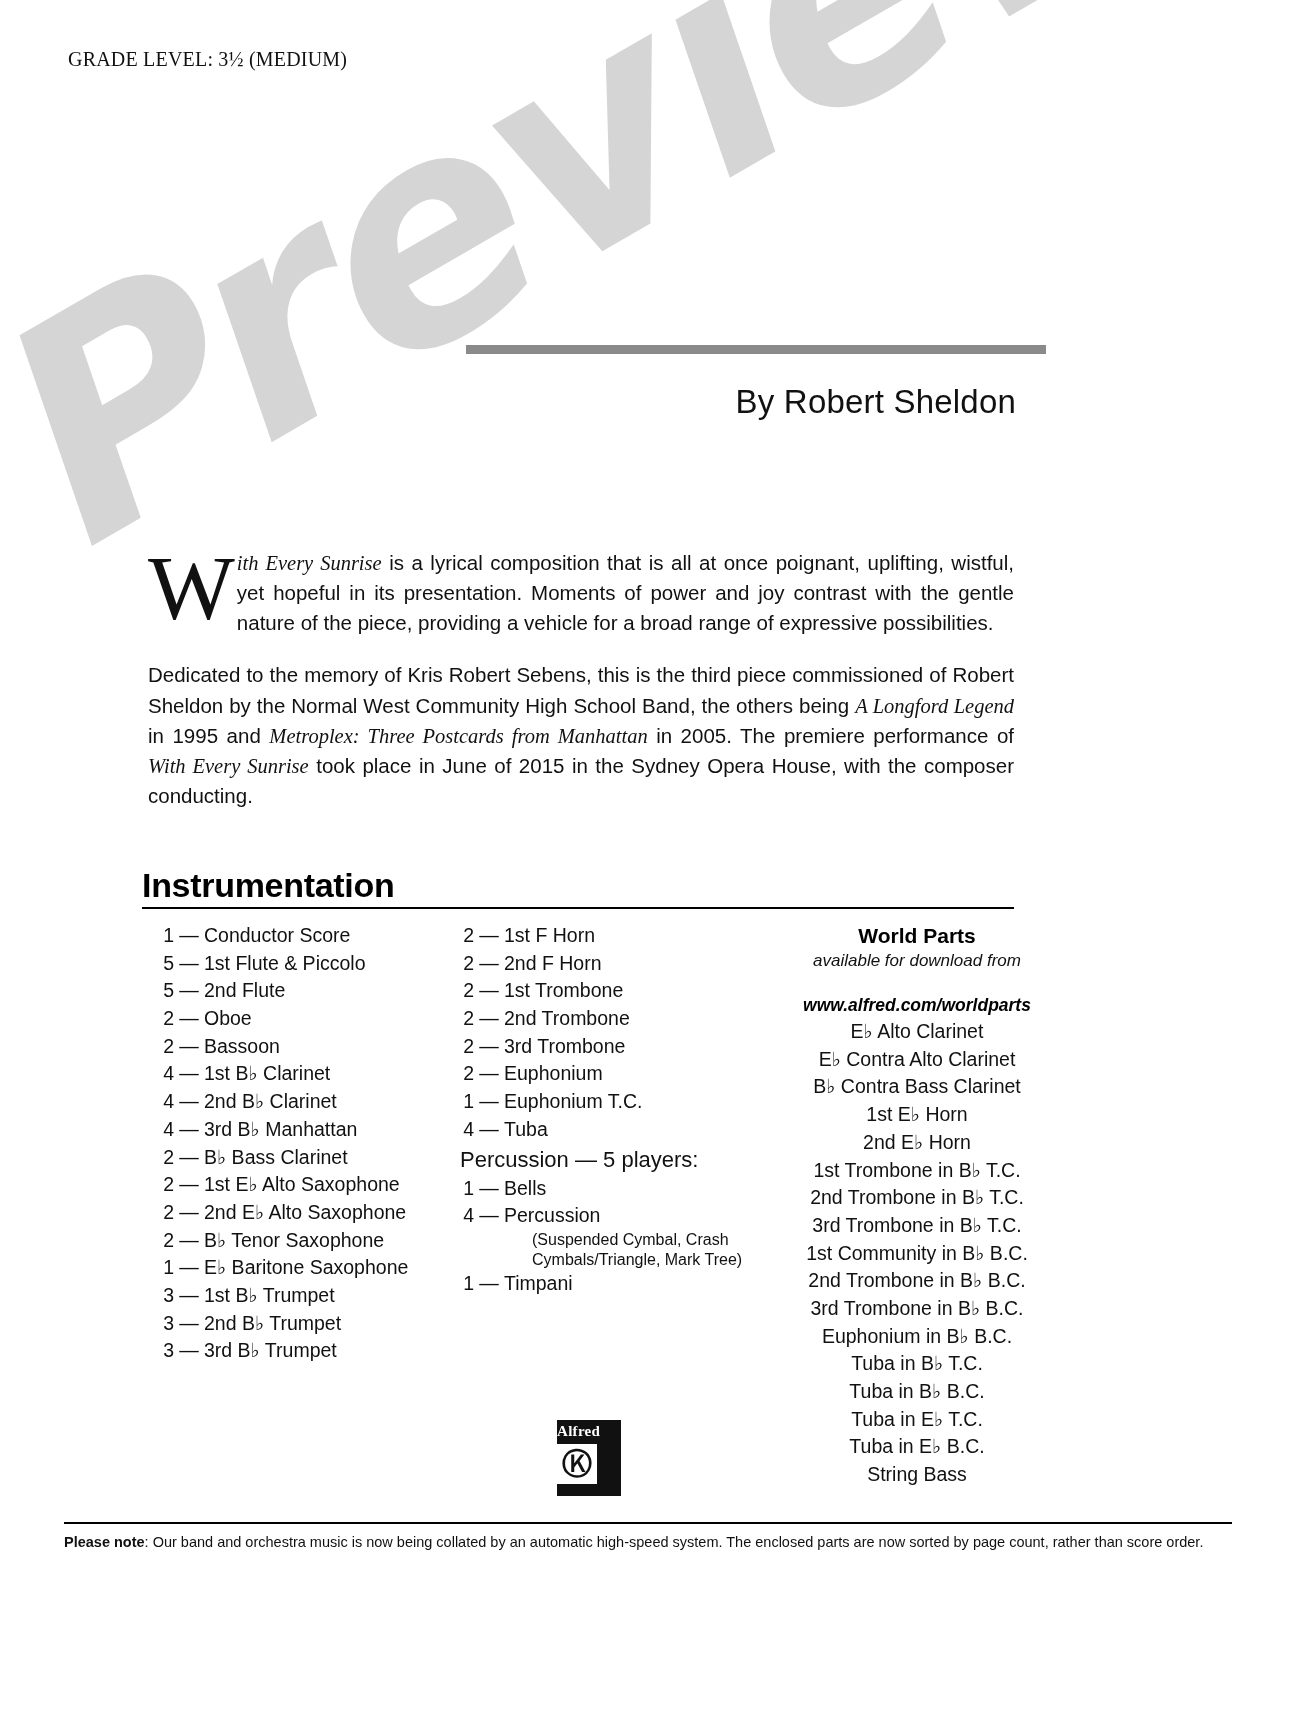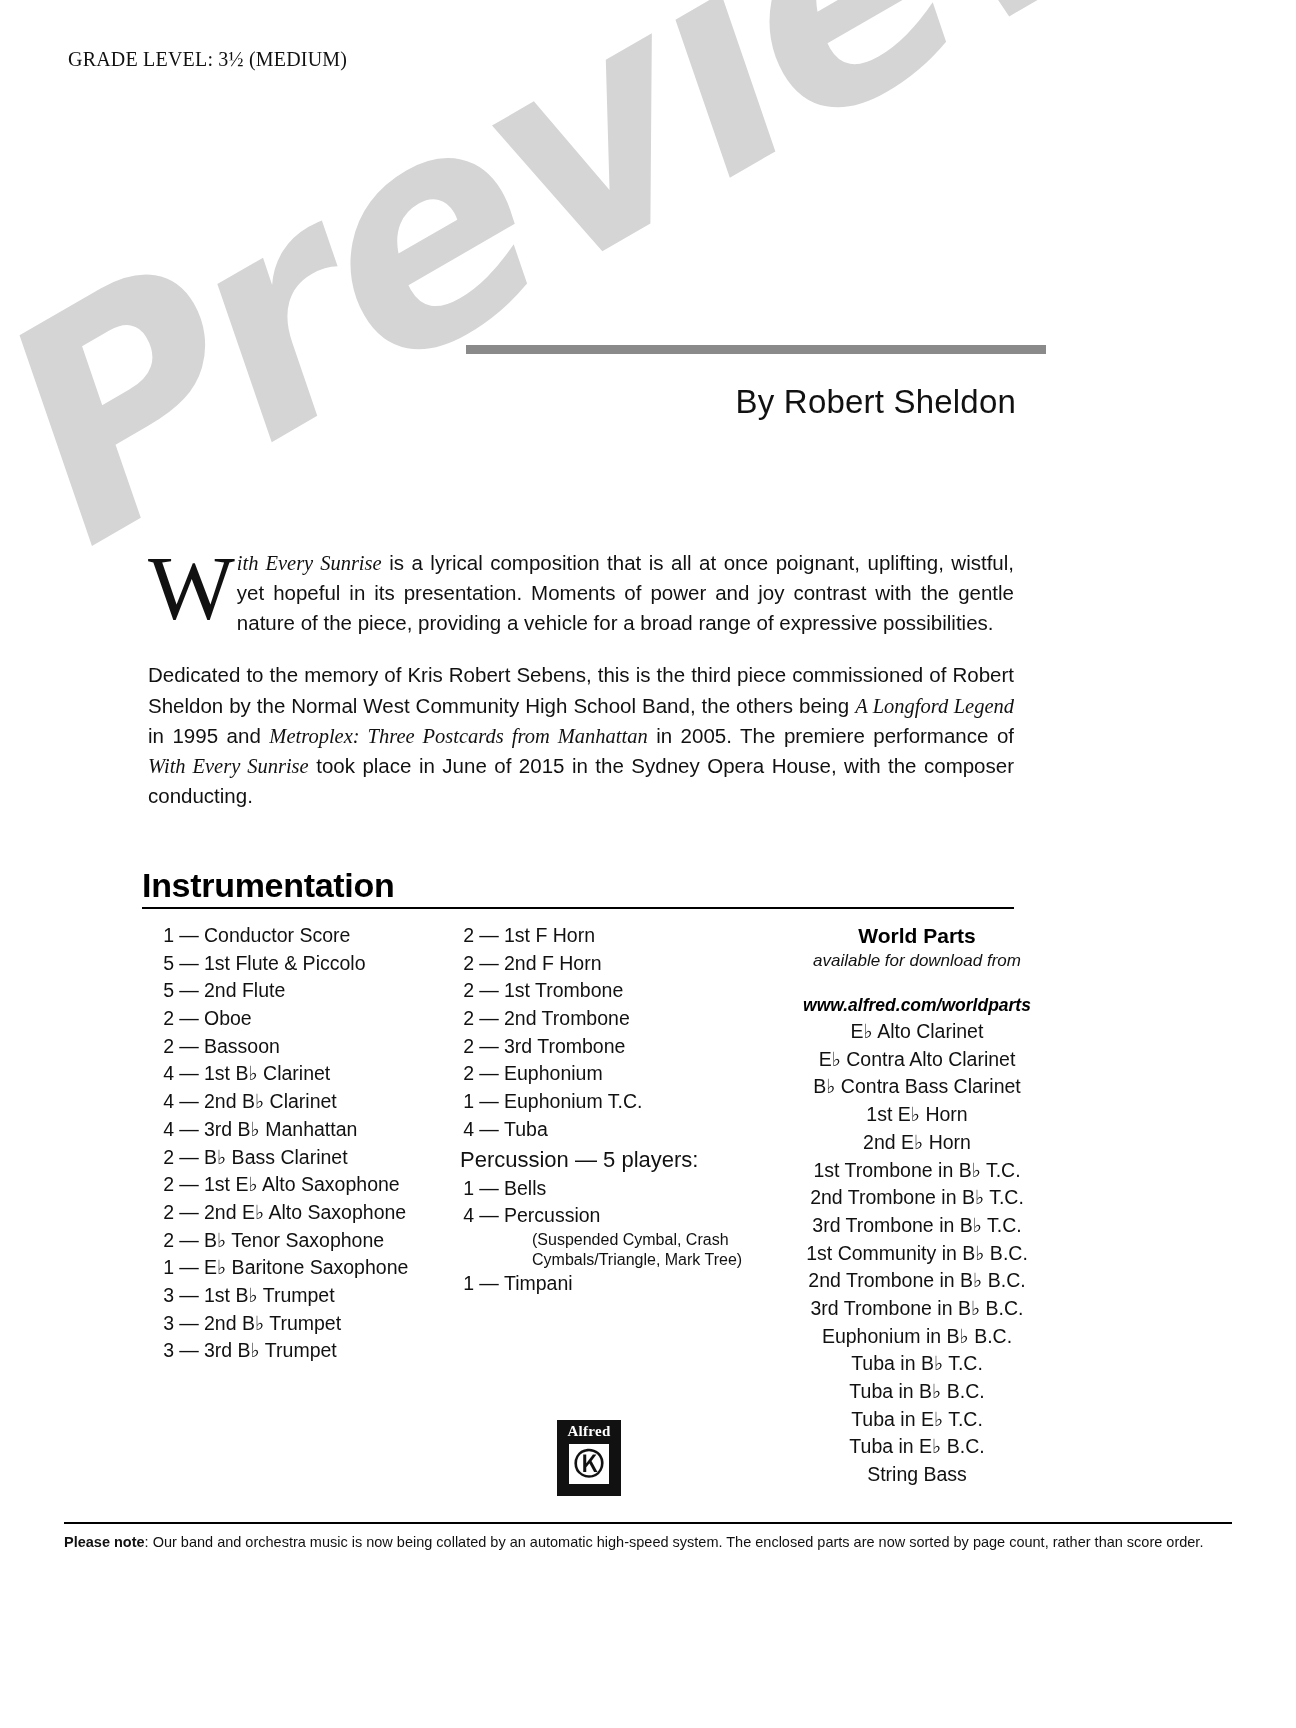--- a/index.html
+++ b/index.html
@@ -117,21 +117,21 @@
   .wp-sub{font-size:17px;font-style:italic;color:#111;line-height:1.3;}
   .wp-url{font-size:17.5px;font-style:italic;font-weight:700;color:#000;line-height:1.35;margin-top:22px;}
   .wp-item{font-size:19.5px;line-height:1.42;color:#111;white-space:nowrap;}
 
   
   .logo{
     position:absolute;left:557px;top:1420px;
     width:64px;height:76px;
     background:#111;
     display:flex;flex-direction:column;
-    align-items:center;justify-content:flex-start;
+    align-items:flex-start;justify-content:flex-start;
   }
   .logo .word{
     color:#fff;font-size:15px;font-weight:700;
     letter-spacing:.3px;margin-top:3px;
     font-family:"Liberation Serif", serif;
   }
   .logo .mark{
     width:40px;height:40px;margin-top:4px;
     background:#fff;color:#111;
     display:flex;align-items:center;justify-content:center;

